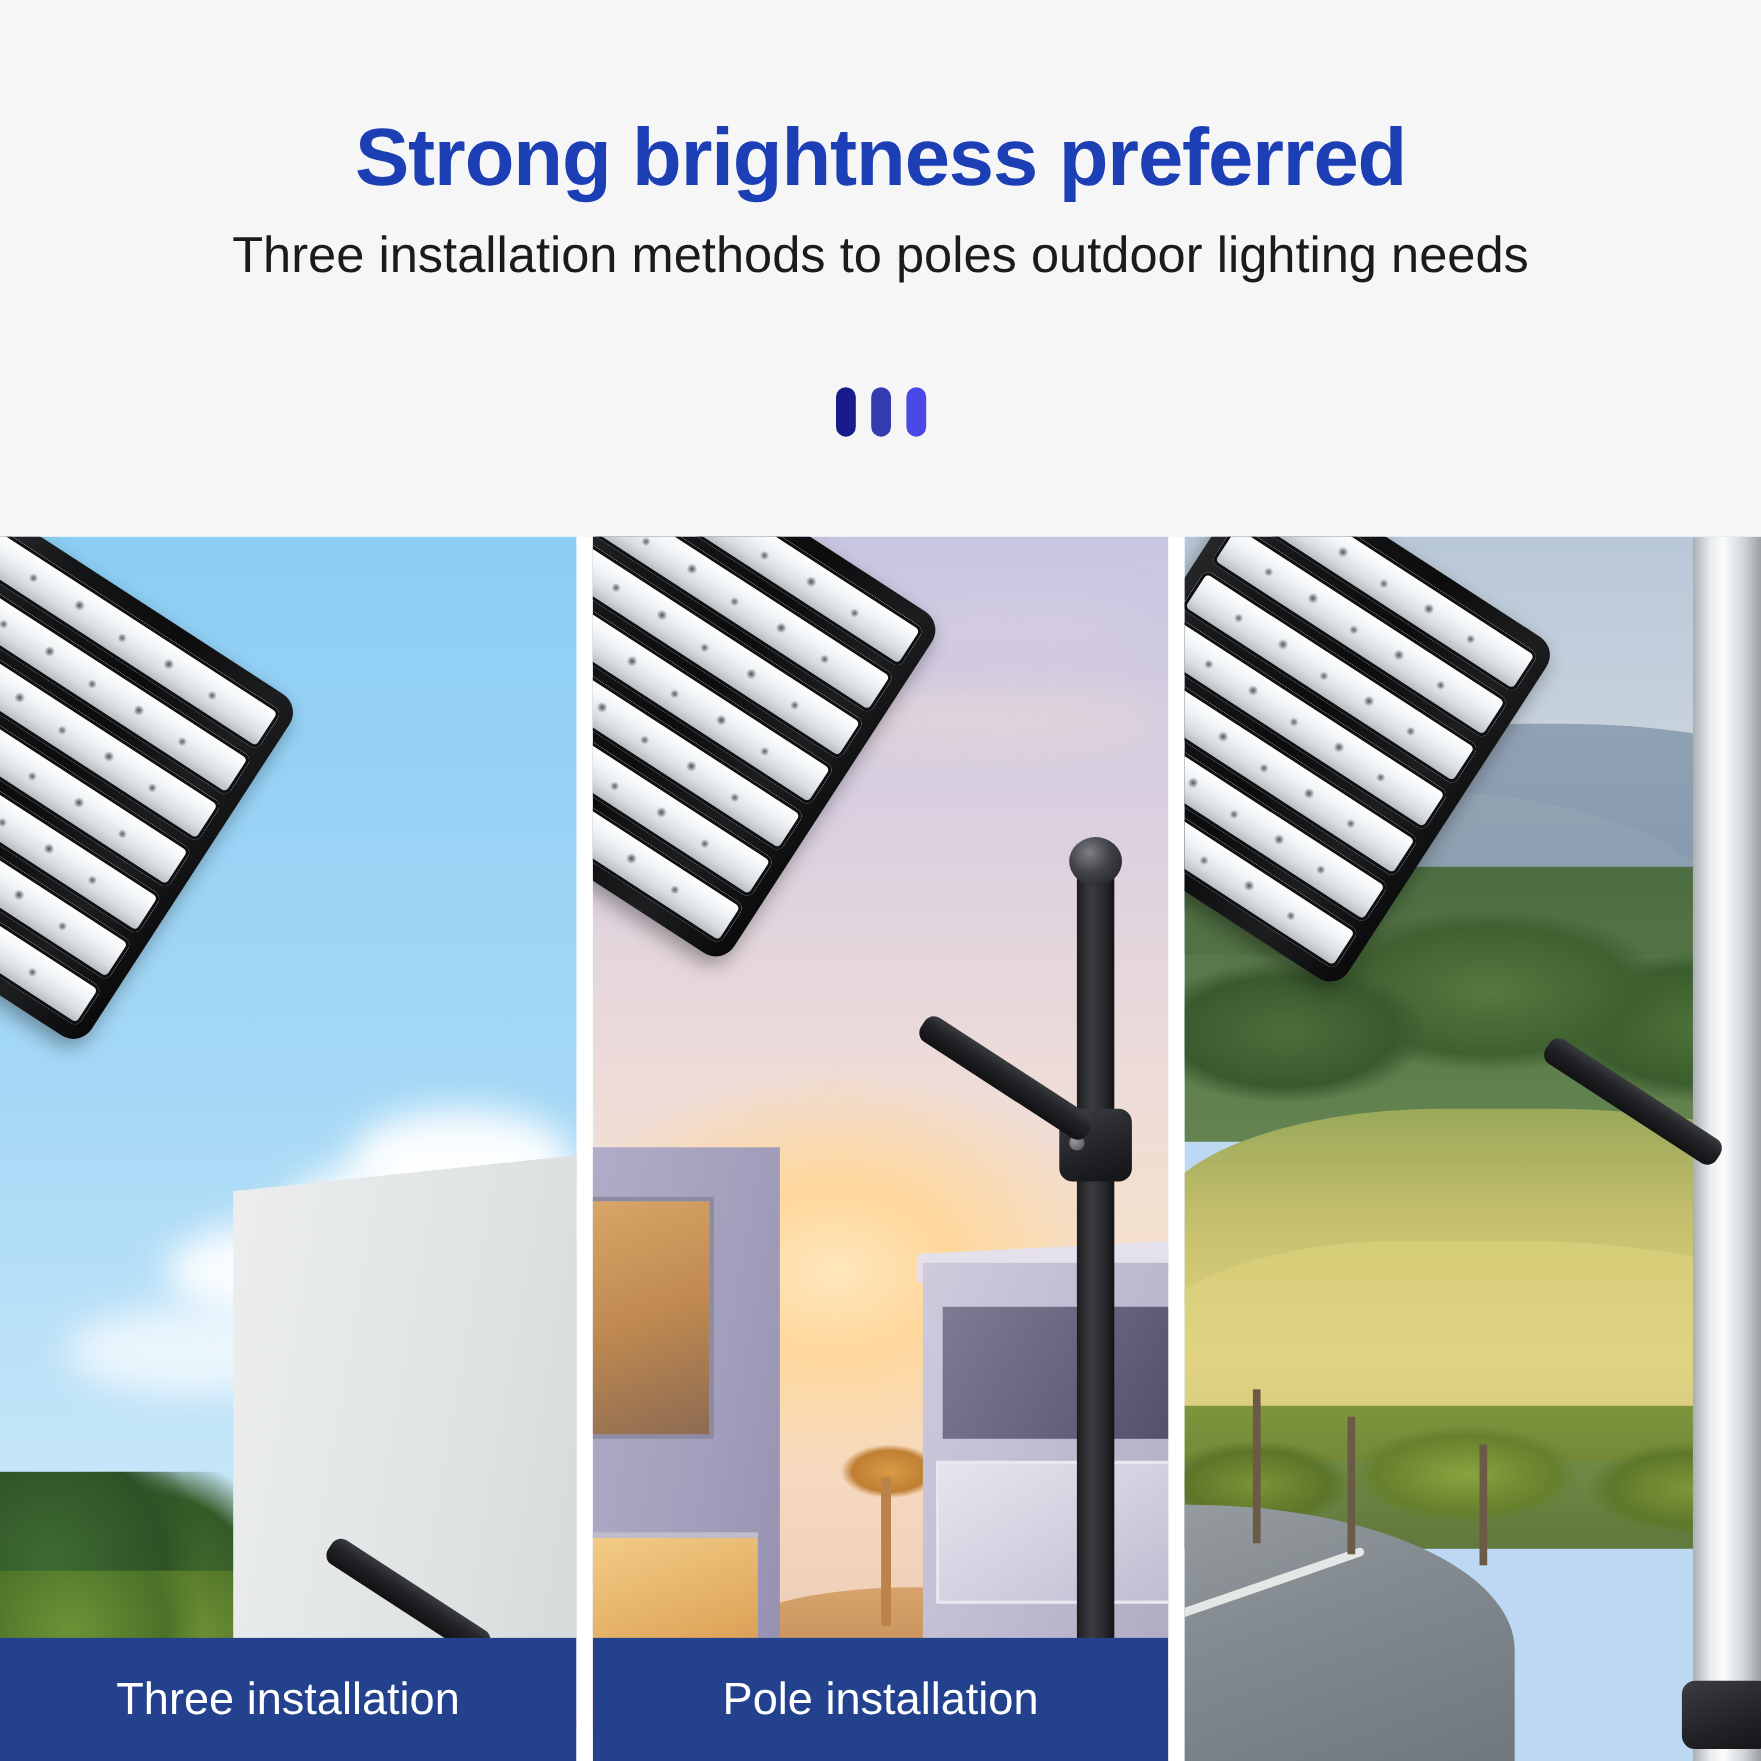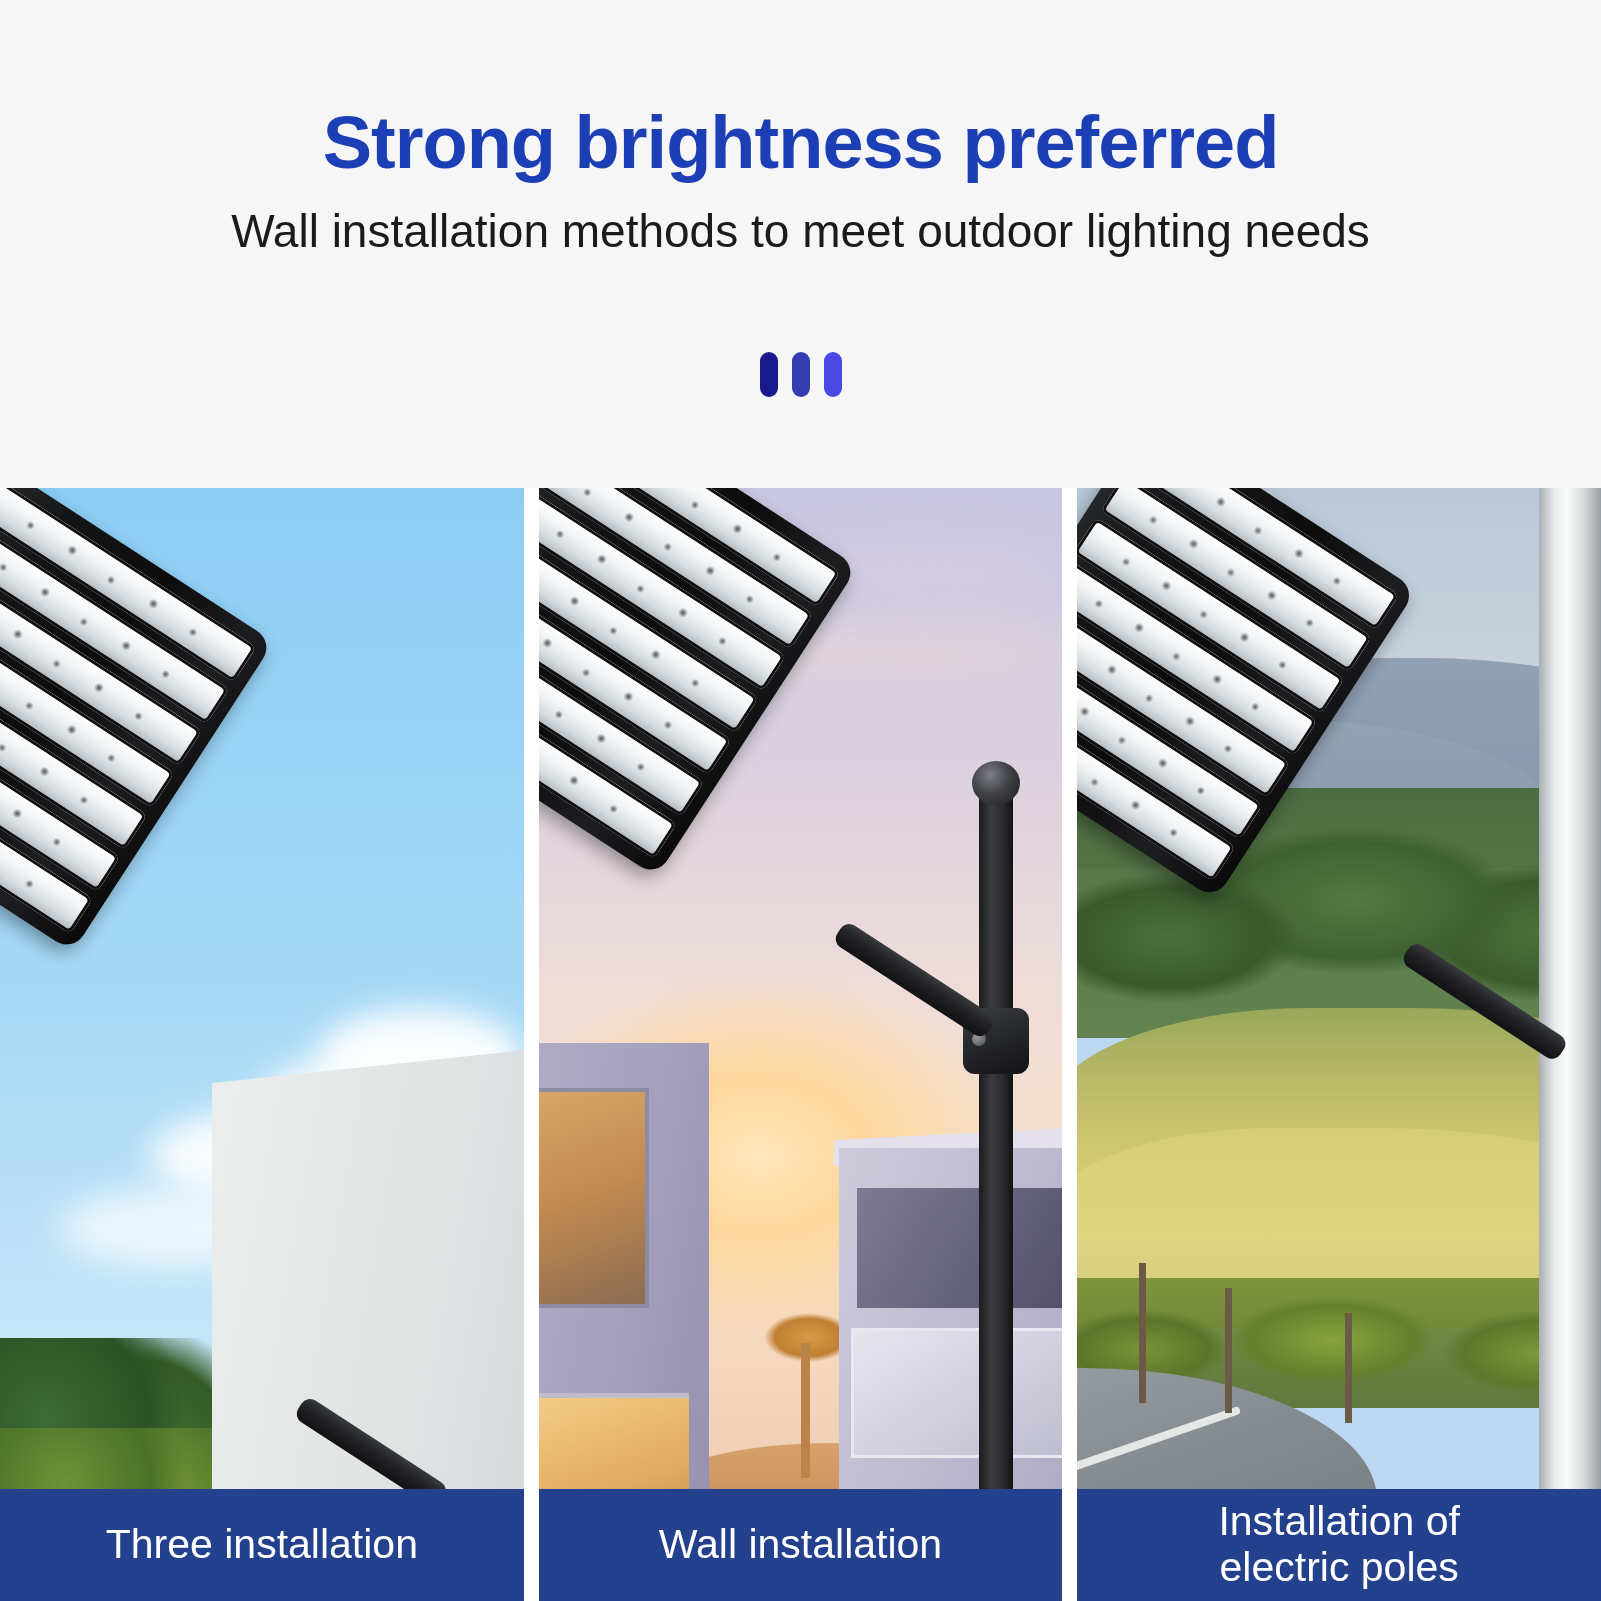--- a/index.html
+++ b/index.html
@@ -267,21 +267,21 @@
     z-index:23;
   }
 </style>
 </head>
 <body>
 
 <div class="banner">
 
   <div class="header">
     <div class="headline">Strong brightness preferred</div>
-    <div class="subhead">Wall installation methods to meet outdoor lighting needs</div>
+    <div class="subhead">Three installation methods to poles outdoor lighting needs</div>
     <div class="bars">
       <div class="bar" style="background:#1a1a8c;"></div>
       <div class="bar" style="background:#343cb0;"></div>
       <div class="bar" style="background:#4b49e6;"></div>
     </div>
   </div>
 
   <div class="panels">
 
     <div class="panel">
@@ -355,21 +355,21 @@
             <div class="led"></div>
             <div class="led"></div>
             <div class="led"></div>
             <div class="led"></div>
             <div class="led"></div>
             <div class="led"></div>
 
           </div>
         </div>
       </div>
-      <div class="caption">Wall installation</div>
+      <div class="caption">Pole installation</div>
     </div>
 
     <div class="panel">
       <div class="scene">
         <div class="sky3"></div>
         <div class="hills3a"></div>
         <div class="hills3b"></div>
         <div class="forest3"></div>
         <div class="field3a"></div>
         <div class="field3b"></div>
@@ -391,18 +391,16 @@
             <div class="led"></div>
             <div class="led"></div>
             <div class="led"></div>
             <div class="led"></div>
             <div class="led"></div>
             <div class="led"></div>
 
           </div>
         </div>
       </div>
-      <div class="caption">Installation of
-electric poles</div>
     </div>
 
   </div>
 </div>
 
 </body></html>

